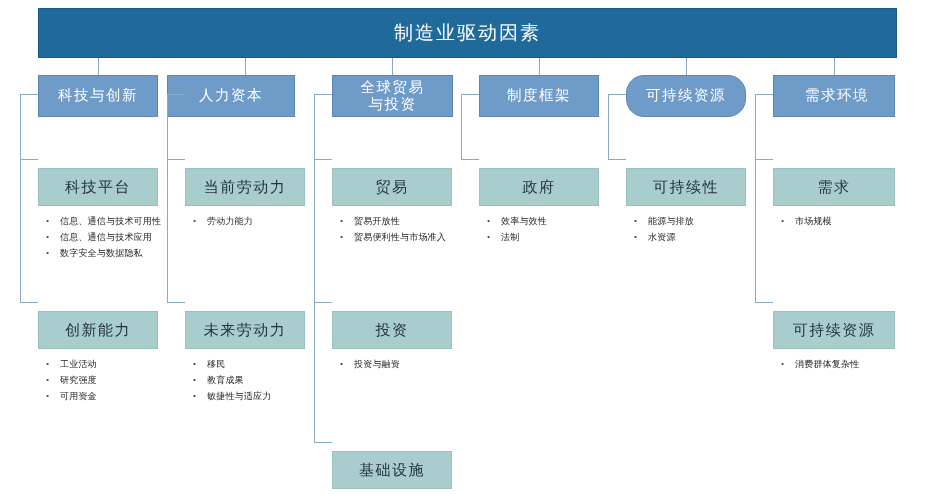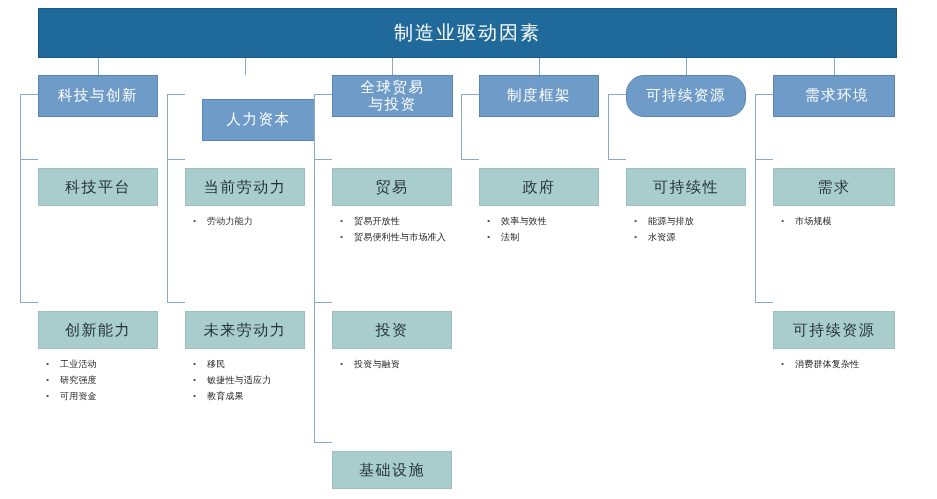--- a/index.html
+++ b/index.html
@@ -86,20 +86,25 @@
 
 <div id="stage">
 
   <div class="title-bar">制造业驱动因素</div>
 
   <div id="cols">
       <div class="group" style="position: absolute; left: 38px; top: 140px; width: 120px;">
         <div class="l2">
           <span>科技平台</span>
         </div>
+        <ul class="bullets">
+          <li>信息、通信与技术可用性</li>
+          <li>信息、通信与技术应用</li>
+          <li>数字安全与数据隐私</li>
+        </ul>
       </div>
       <div class="group" style="position: absolute; left: 38px; top: 283px; width: 120px;">
         <div class="l2">
           <span>创新能力</span>
         </div>
         <ul class="bullets">
           <li>工业活动</li>
           <li>研究强度</li>
           <li>可用资金</li>
         </ul>
@@ -111,22 +116,22 @@
         <ul class="bullets">
           <li>劳动力能力</li>
         </ul>
       </div>
       <div class="group" style="position: absolute; left: 185px; top: 283px; width: 120px;">
         <div class="l2">
           <span>未来劳动力</span>
         </div>
         <ul class="bullets">
           <li>移民</li>
+          <li>教育成果</li>
           <li>敏捷性与适应力</li>
-          <li>教育成果</li>
         </ul>
       </div>
       <div class="group" style="position: absolute; left: 332px; top: 140px; width: 120px;">
         <div class="l2">
           <span>贸易</span>
         </div>
         <ul class="bullets">
           <li>贸易开放性</li>
           <li>贸易便利性与市场准入</li>
         </ul>
@@ -185,21 +190,21 @@
 
 <div class="stem" style="left: 98px; top: 58px; height: 17px;"></div>
     <div class="l1" style="position: absolute; left: 38px; top: 75px; width: 120px;">
       <span>科技与创新</span>
     </div>
     <div class="bracket-v" style="left: 20px; top: 94px; height: 208px;"></div>
     <div class="bracket-h" style="left: 20px; top: 94px; width: 18px;"></div>
     <div class="bracket-h" style="left: 20px; top: 159px; width: 18px;"></div>
     <div class="bracket-h" style="left: 20px; top: 302px; width: 18px;"></div>
     <div class="stem" style="left: 245px; top: 58px; height: 17px;"></div>
-    <div class="l1" style="position: absolute; left: 202px; top: 75px; width: 113px; margin-top: 24px;">
+    <div class="l1" style="position: absolute; left: 167px; top: 75px; width: 128px;">
       <span>人力资本</span>
     </div>
     <div class="bracket-v" style="left: 167px; top: 94px; height: 208px;"></div>
     <div class="bracket-h" style="left: 167px; top: 94px; width: 18px;"></div>
     <div class="bracket-h" style="left: 167px; top: 159px; width: 18px;"></div>
     <div class="bracket-h" style="left: 167px; top: 302px; width: 18px;"></div>
     <div class="stem" style="left: 392px; top: 58px; height: 17px;"></div>
     <div class="l1 two-line" style="position: absolute; left: 332px; top: 75px; width: 121px;">
       <span>全球贸易<br>与投资</span>
     </div>

